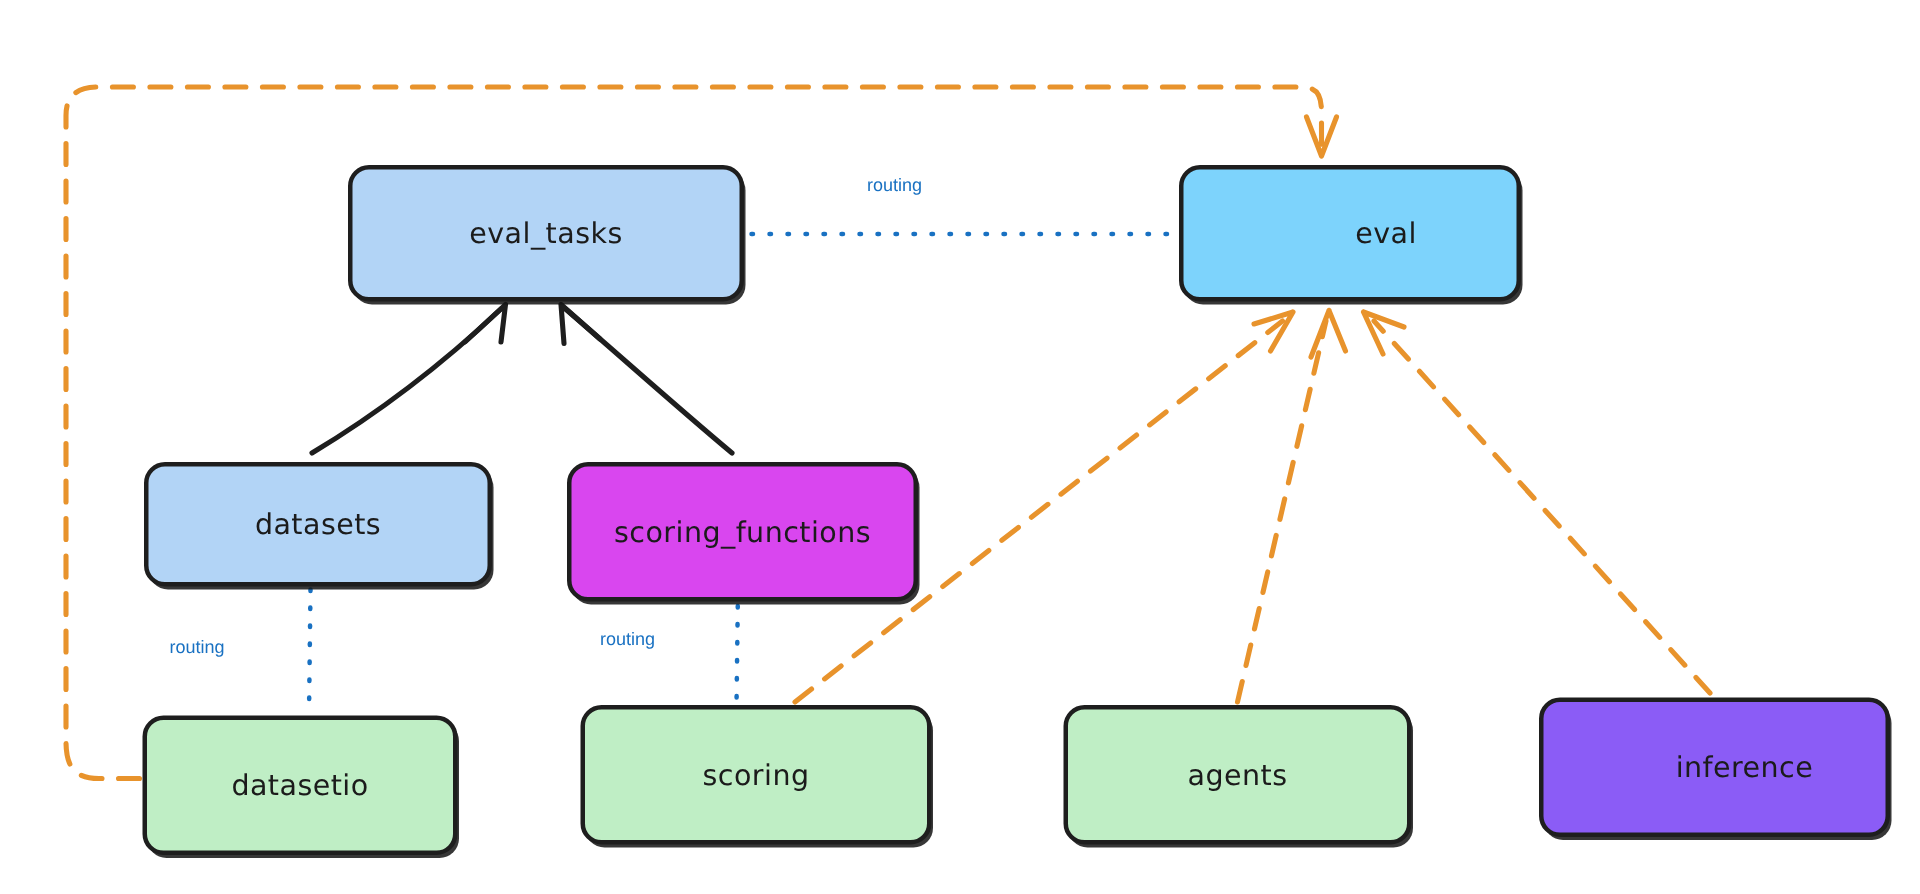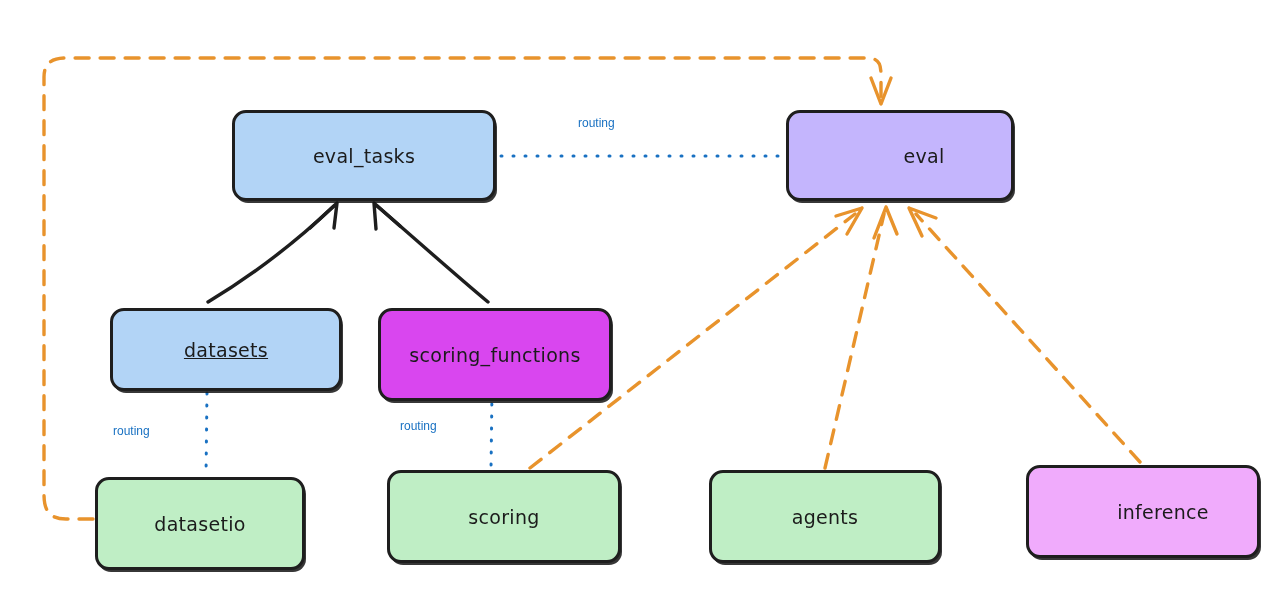--- a/index.html
+++ b/index.html
@@ -86,41 +86,41 @@
   </svg>
 
   <div class="edge-label" style="left: 578px; top: 116px; color: rgb(25, 113, 194);">routing</div>
   <div class="edge-label" style="left: 113px; top: 424px; color: rgb(25, 113, 194);">routing</div>
   <div class="edge-label" style="left: 400px; top: 419px; color: rgb(25, 113, 194);">routing</div>
 
   <div class="node blue" style="left: 232px; top: 110px; width: 264px; height: 91px; background: rgb(178, 212, 246); border-color: rgb(30, 30, 30);">
     <span class="node-label">eval_tasks</span>
   </div>
 
-  <div class="node green" style="left: 786px; top: 110px; width: 228px; height: 91px; background: #c4b5fd; border-color: rgb(30, 30, 30); padding-left: 48px;">
+  <div class="node green" style="left: 786px; top: 110px; width: 228px; height: 91px; background: #7dd3fc; border-color: rgb(30, 30, 30); padding-left: 48px;">
     <span class="node-label">eval</span>
   </div>
 
-  <div class="node blue" style="left: 110px; top: 308px; width: 232px; height: 83px; background: rgb(178, 212, 246); border-color: rgb(30, 30, 30); text-decoration: underline;">
+  <div class="node blue" style="left: 96px; top: 308px; width: 232px; height: 83px; background: rgb(178, 212, 246); border-color: rgb(30, 30, 30);">
     <span class="node-label">datasets</span>
   </div>
 
   <div class="node blue" style="left: 378px; top: 308px; width: 234px; height: 93px; background: #d946ef; border-color: rgb(30, 30, 30);">
     <span class="node-label">scoring_functions</span>
   </div>
 
   <div class="node green" style="left: 95px; top: 477px; width: 210px; height: 93px; background: rgb(191, 238, 197); border-color: rgb(30, 30, 30);">
     <span class="node-label">datasetio</span>
   </div>
 
   <div class="node green" style="left: 709px; top: 470px; width: 232px; height: 93px; background: rgb(191, 238, 197); border-color: rgb(30, 30, 30);">
     <span class="node-label">agents</span>
   </div>
 
   <div class="node green" style="left: 387px; top: 470px; width: 234px; height: 93px; background: rgb(191, 238, 197); border-color: rgb(30, 30, 30);">
     <span class="node-label">scoring</span>
   </div>
 
-  <div class="node green" style="left: 1026px; top: 465px; width: 234px; height: 93px; background: #f0abfc; border-color: rgb(30, 30, 30); padding-left: 40px;">
+  <div class="node green" style="left: 1026px; top: 465px; width: 234px; height: 93px; background: #8b5cf6; border-color: rgb(30, 30, 30); padding-left: 40px;">
     <span class="node-label">inference</span>
   </div>
 
 </div>
 
 </body></html>

